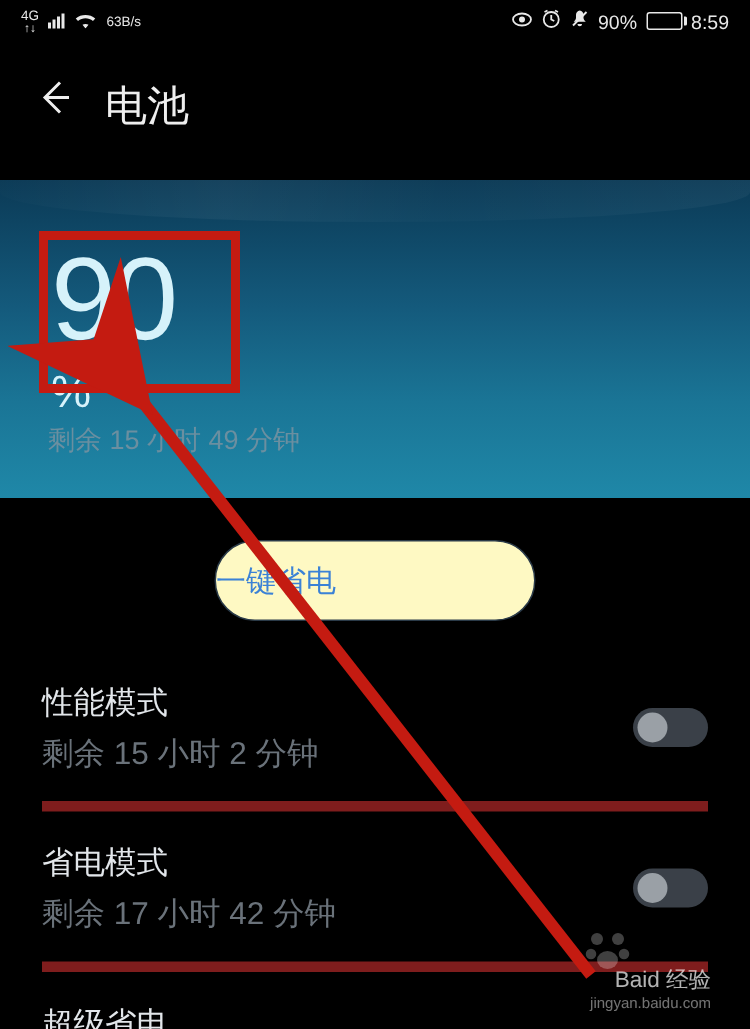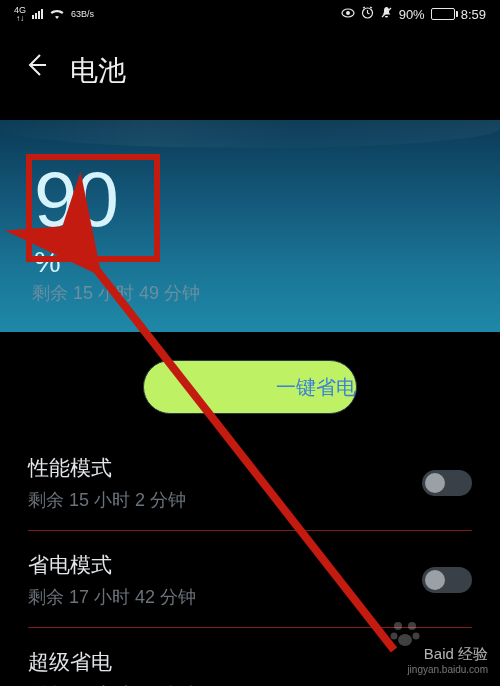--- a/index.html
+++ b/index.html
@@ -69,43 +69,43 @@
       border: 6px solid #c41b11;
       pointer-events: none;
     }
     .red-arrow {
       position: absolute; pointer-events: none;
       top: 256px; left: 84px;
     }
     .one-key-btn {
       width: 214px; height: 54px; margin: 28px auto 20px;
       border: 1px solid #2a3a48; border-radius: 27px;
-      display: flex; align-items: center; justify-content: flex-end;
+      display: flex; align-items: center; justify-content: flex-start;
       color: #3b82d6; font-size: 20px;
-      background: #bef264;
+      background: #fef9c3;
     }
     .settings-list { padding: 0 28px; }
     .setting-row {
       display: flex; justify-content: space-between; align-items: center;
       padding: 20px 0 18px;
-      border-bottom: 1px solid #7f1d1d;
+      border-bottom: 7px solid #7f1d1d;
     }
     .setting-text { }
     .setting-title { font-size: 21px; color: #e2e6ea; margin-bottom: 6px; }
-    .setting-sub { font-size: 18px; color: #6a727a; }
+    .setting-sub { font-size: 21px; color: #6a727a; }
     .toggle {
       width: 50px; height: 26px; background: #3a4048; border-radius: 13px;
       position: relative;
     }
     .toggle::after {
       content: ''; width: 20px; height: 20px; background: #9aa0a6; border-radius: 50%;
       position: absolute; top: 3px; left: 3px;
     }
     .watermark {
-      position: absolute; bottom: 10px; right: 12px;
+      position: absolute; bottom: 10px; right: 26px;
       color: rgba(255,255,255,0.7); font-size: 13px; text-align: right;
       line-height: 1.3;
     }
     .watermark .brand { font-size: 15px; }
     .watermark .url { font-size: 10px; color: rgba(255,255,255,0.45); }
     .watermark-paw {
       position: absolute; bottom: 36px; right: 78px;
       width: 34px; height: 34px; opacity: 0.25;
     }
   </style>

